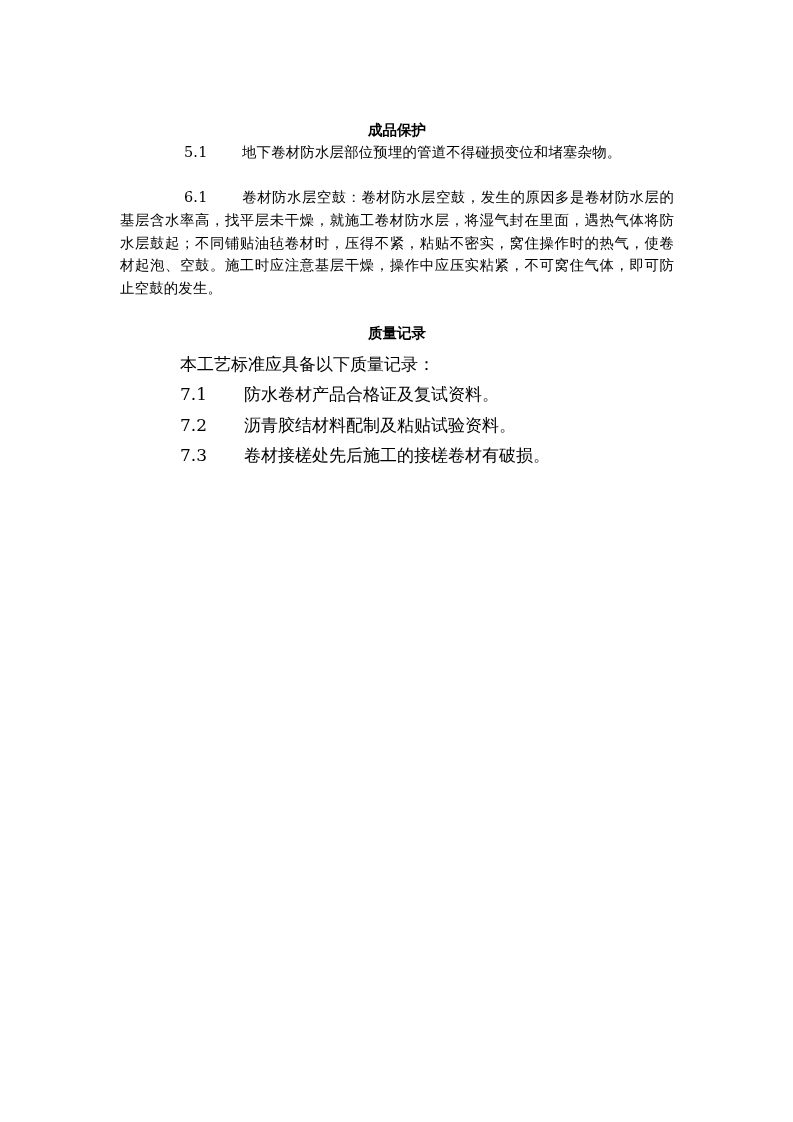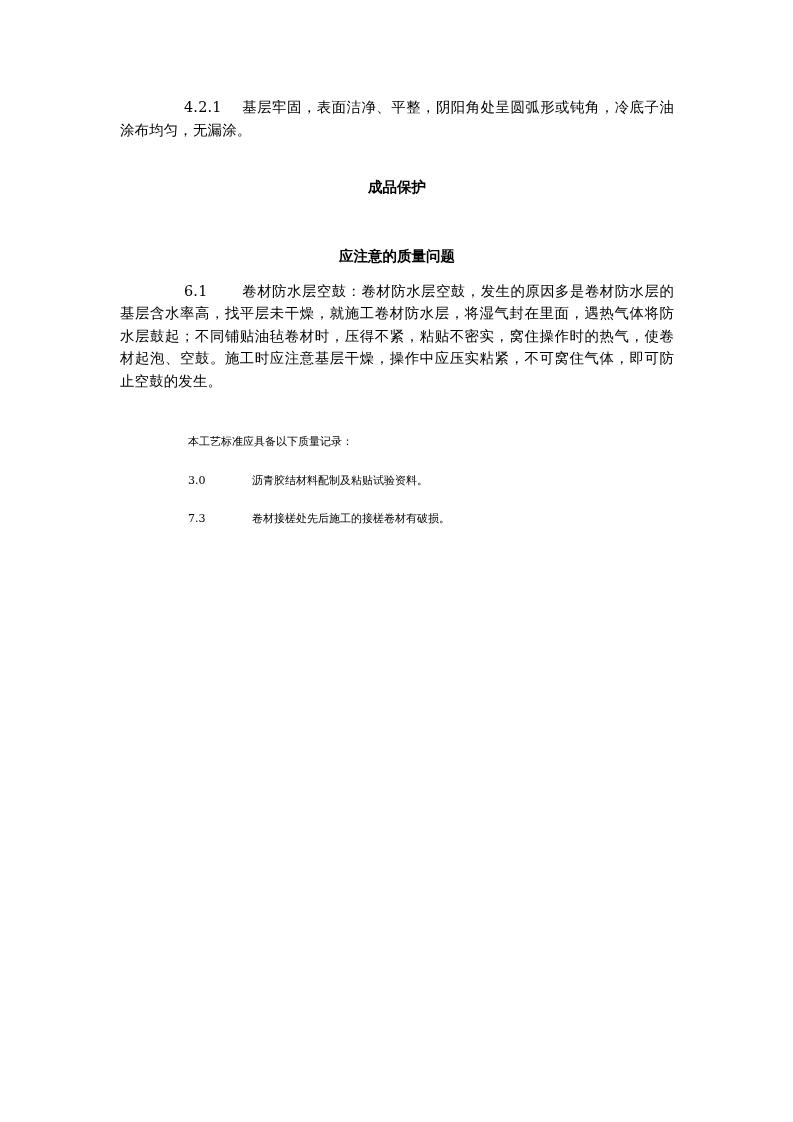--- a/index.html
+++ b/index.html
@@ -2,37 +2,38 @@
 <html><head>
 <meta charset="utf-8">
 <style>
   html, body { margin:0; padding:0; background:#ffffff; }
   body { width:793px; height:1122px; position:relative; overflow:hidden;
          font-family:"DejaVu Serif","Liberation Serif",serif; color:#000; }
   .page { position:absolute; left:120px; top:96px; width:554px; }
   .p { font-size:14.4px; line-height:22.6px; text-align:justify; text-align-last:left; margin:0; letter-spacing:0.2px; }
   .p.ind { text-indent:64px; }
   .num { display:inline-block; width:58px; text-indent:0; }
-  .h { font-size:14.5px; line-height:22.6px; font-weight:bold; text-align:center; margin:12px; }
+  .h { font-size:14.5px; line-height:22.6px; font-weight:bold; text-align:center; margin:0; }
   .gap { height:22.6px; }
-  .rec { font-size:11px; line-height:22.6px; margin:16px; padding-left:52px; }
+  .rec { font-size:17px; line-height:22.6px; margin:8px; padding-left:52px; }
   .rec .num { width:64px; }
 </style>
 </head>
 <body>
 
 <div class="page">
 
-  <p class="p ind"><span class="num">4.2.1</span><span>基层牢固，表面洁净、平整，阴阳角处呈圆弧形或钝角，冷底子油涂布均匀，无漏涂。</span></p>
 
   <div class="gap"></div>
   <p class="h">成品保护</p>
+  <p class="p ind"><span class="num">5.1</span><span>地下卷材防水层部位预埋的管道不得碰损变位和堵塞杂物。</span></p>
 
   <div class="gap"></div>
-  <p class="h">应注意的质量问题</p>
   <p class="p ind"><span class="num">6.1</span><span>卷材防水层空鼓：卷材防水层空鼓，发生的原因多是卷材防水层的基层含水率高，找平层未干燥，就施工卷材防水层，将湿气封在里面，遇热气体将防水层鼓起；不同铺贴油毡卷材时，压得不紧，粘贴不密实，窝住操作时的热气，使卷材起泡、空鼓。施工时应注意基层干燥，操作中应压实粘紧，不可窝住气体，即可防止空鼓的发生。</span></p>
 
   <div class="gap"></div>
+  <p class="h">质量记录</p>
   <p class="rec">本工艺标准应具备以下质量记录：</p>
-  <p class="rec"><span class="num">3.0</span><span>沥青胶结材料配制及粘贴试验资料。</span></p>
+  <p class="rec"><span class="num">7.1</span><span>防水卷材产品合格证及复试资料。</span></p>
+  <p class="rec"><span class="num">7.2</span><span>沥青胶结材料配制及粘贴试验资料。</span></p>
   <p class="rec"><span class="num">7.3</span><span>卷材接槎处先后施工的接槎卷材有破损。</span></p>
 
 </div>
 
 </body></html>

